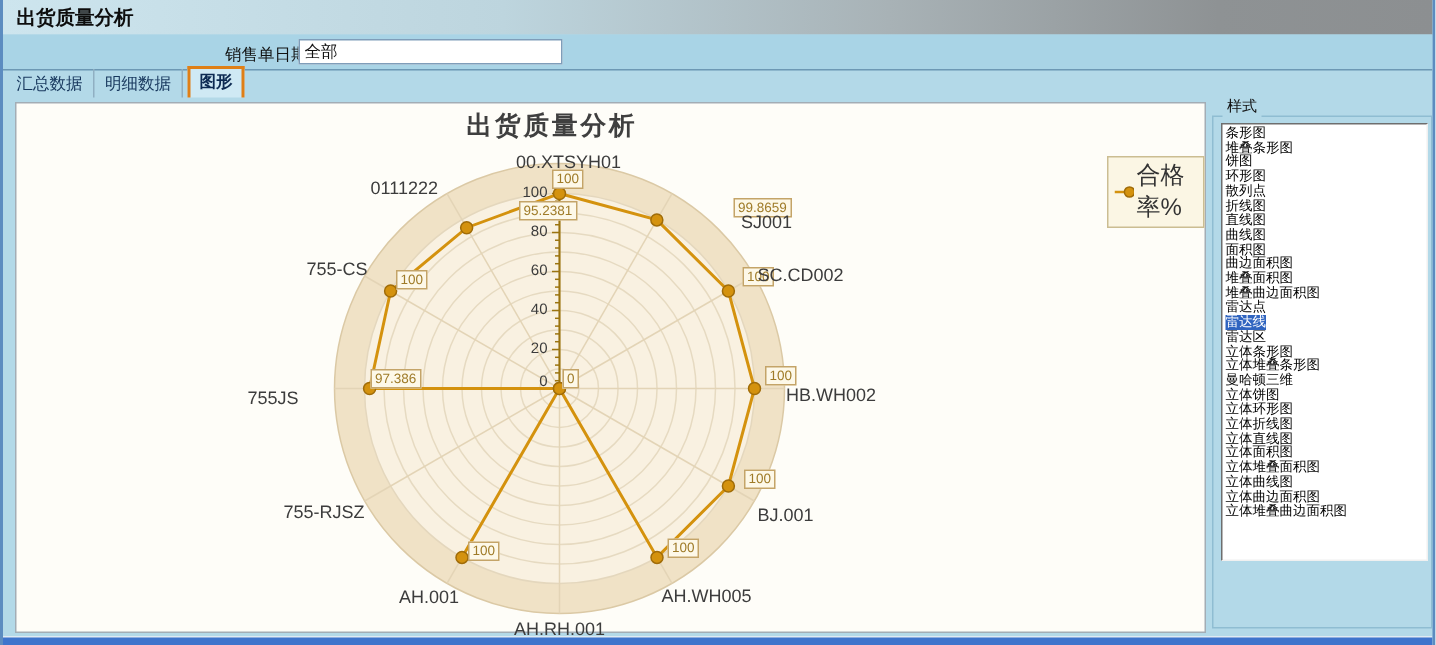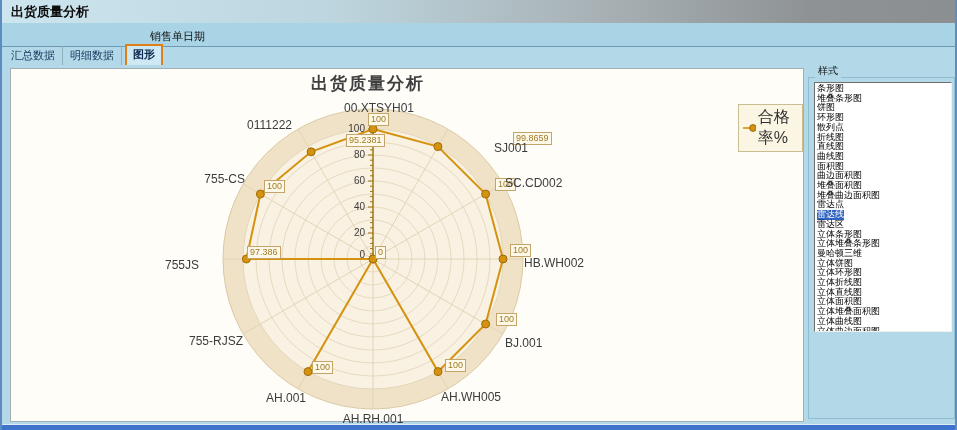--- a/index.html
+++ b/index.html
@@ -18,34 +18,35 @@
   .chart-panel{position:absolute;left:8px;top:68px;width:792px;height:352px;background:#fefdf8;border:1px solid #a3adb5;}
   #radar-svg{position:absolute;left:0;top:0;}
   .chart-title{position:absolute;left:0;right:78px;top:3px;text-align:center;font-size:17px;font-weight:bold;letter-spacing:2px;color:#3f3f3f;z-index:4;}
   .legend{position:absolute;left:727px;top:35px;background:#fbf6e4;border:1px solid #cbbd92;padding:2px 5px 2px 4px;display:flex;align-items:center;gap:2px;z-index:4;}
   .legend-label{font-size:16px;color:#333;}
   .cat-label{position:absolute;font-size:12px;color:#3c3c3c;white-space:nowrap;z-index:3;}
   .value-box{position:absolute;font-size:9px;color:#9f7b28;background:#fdf8e8;border:1px solid #c4a468;padding:0 2px;line-height:11px;z-index:2;white-space:nowrap;}
   .tick-label{position:absolute;font-size:10px;color:#3b3b3b;width:30px;text-align:right;z-index:1;}
   .stylebox-frame{position:absolute;left:806px;top:77px;width:145px;height:340px;border:1px solid #8fbdd2;}
   .stylebox-label{position:absolute;left:813px;top:64px;font-size:10px;color:#111;background:#b3d9e8;padding:0 3px;z-index:2;}
-  .listbox{position:absolute;left:812px;top:82px;width:138px;height:250px;background:#fff;border:1px solid;border-color:#6e6e6e #f0f0f0 #f0f0f0 #6e6e6e;overflow:hidden;box-sizing:border-box;padding-top:1px;}
+  .listbox{position:absolute;left:812px;top:82px;width:138px;height:292px;background:#fff;border:1px solid;border-color:#6e6e6e #f0f0f0 #f0f0f0 #6e6e6e;overflow:hidden;box-sizing:border-box;padding-top:1px;}
   .list-item{font-size:9px;line-height:9.7px;padding-left:2px;color:#000;white-space:nowrap;}
   .list-item span{display:inline-block;}
   .list-item.selected span{background:#2f64c0;color:#fff;}
   .bottom-edge{position:absolute;left:0;bottom:0;width:100%;height:6px;background:#3e74cc;border-top:1px solid #dfeaf2;box-sizing:border-box;}
 </style>
 </head>
 <body>
 
 <div class="window">
   <div class="titlebar">出货质量分析</div>
 
   <div class="filterbar">
     <span class="filter-label">销售单日期</span>
+    <input class="filter-input" value="全部" style="">
   </div>
 
   <div class="tabbar" id="tabbar">
       <div class="tab">汇总数据</div>
       <div class="tab">明细数据</div>
       <div class="tab active">图形</div>
     </div>
 
   <div class="chart-panel" id="chart-panel">
     <svg id="radar-svg" width="792" height="352">
@@ -116,21 +117,21 @@
     <div class="chart-title">出货质量分析</div>
     <div class="legend">
       <svg width="20" height="10">
         <line x1="0" y1="5" x2="20" y2="5" stroke="#d4920e" stroke-width="1.6"></line>
         <circle cx="10" cy="5" r="3.4" fill="#d4920e" stroke="#a06c08"></circle>
       </svg>
       <span class="legend-label">合格率%</span>
     </div>
     <div id="chart-overlay">
         <div class="value-box" style="left: 357px; top: 44px;">100</div>
-        <div class="value-box" style="left: 502px; top: 63px;">99.8659</div>
+        <div class="value-box" style="left: 478px; top: 63px;">99.8659</div>
         <div class="value-box" style="left: 484px; top: 109px;">100</div>
         <div class="value-box" style="left: 499px; top: 175px;">100</div>
         <div class="value-box" style="left: 485px; top: 244px;">100</div>
         <div class="value-box" style="left: 434px; top: 290px;">100</div>
         <div class="value-box" style="left: 364px; top: 177px;">0</div>
         <div class="value-box" style="left: 301px; top: 292px;">100</div>
         <div class="value-box" style="left: 364px; top: 177px;">0</div>
         <div class="value-box" style="left: 236px; top: 177px;">97.386</div>
         <div class="value-box" style="left: 253px; top: 111px;">100</div>
         <div class="value-box" style="left: 335px; top: 65px;">95.2381</div>

